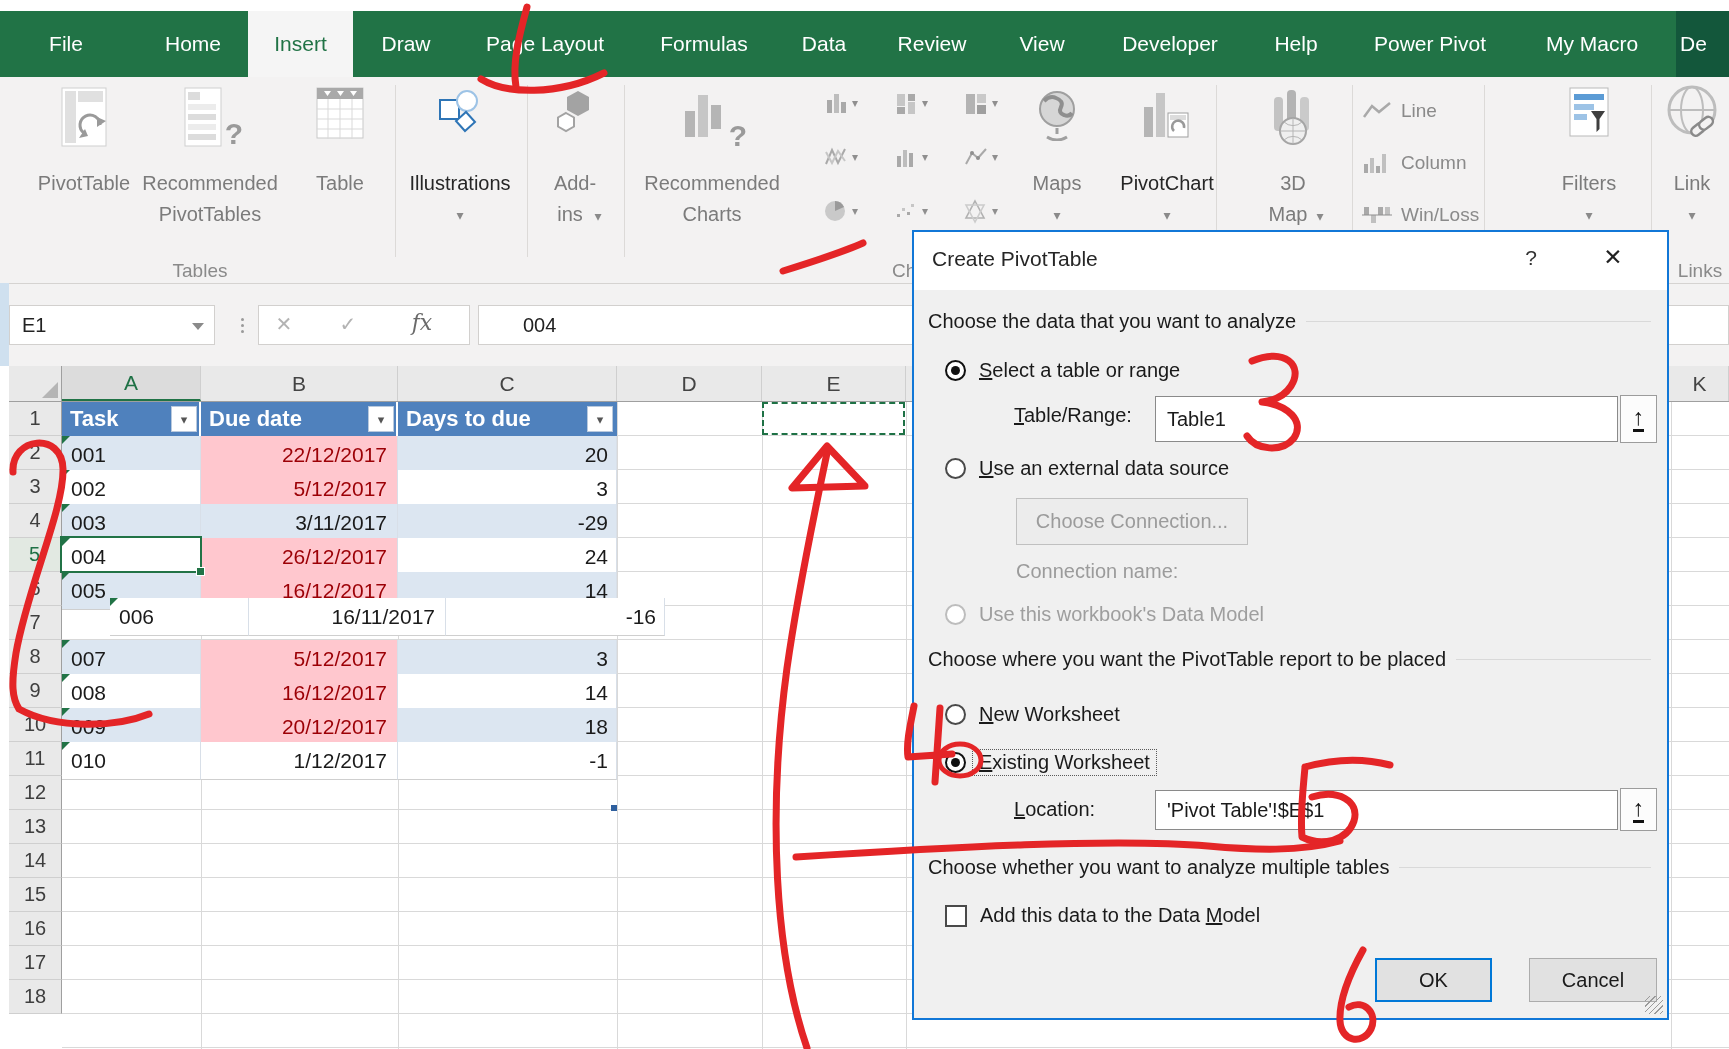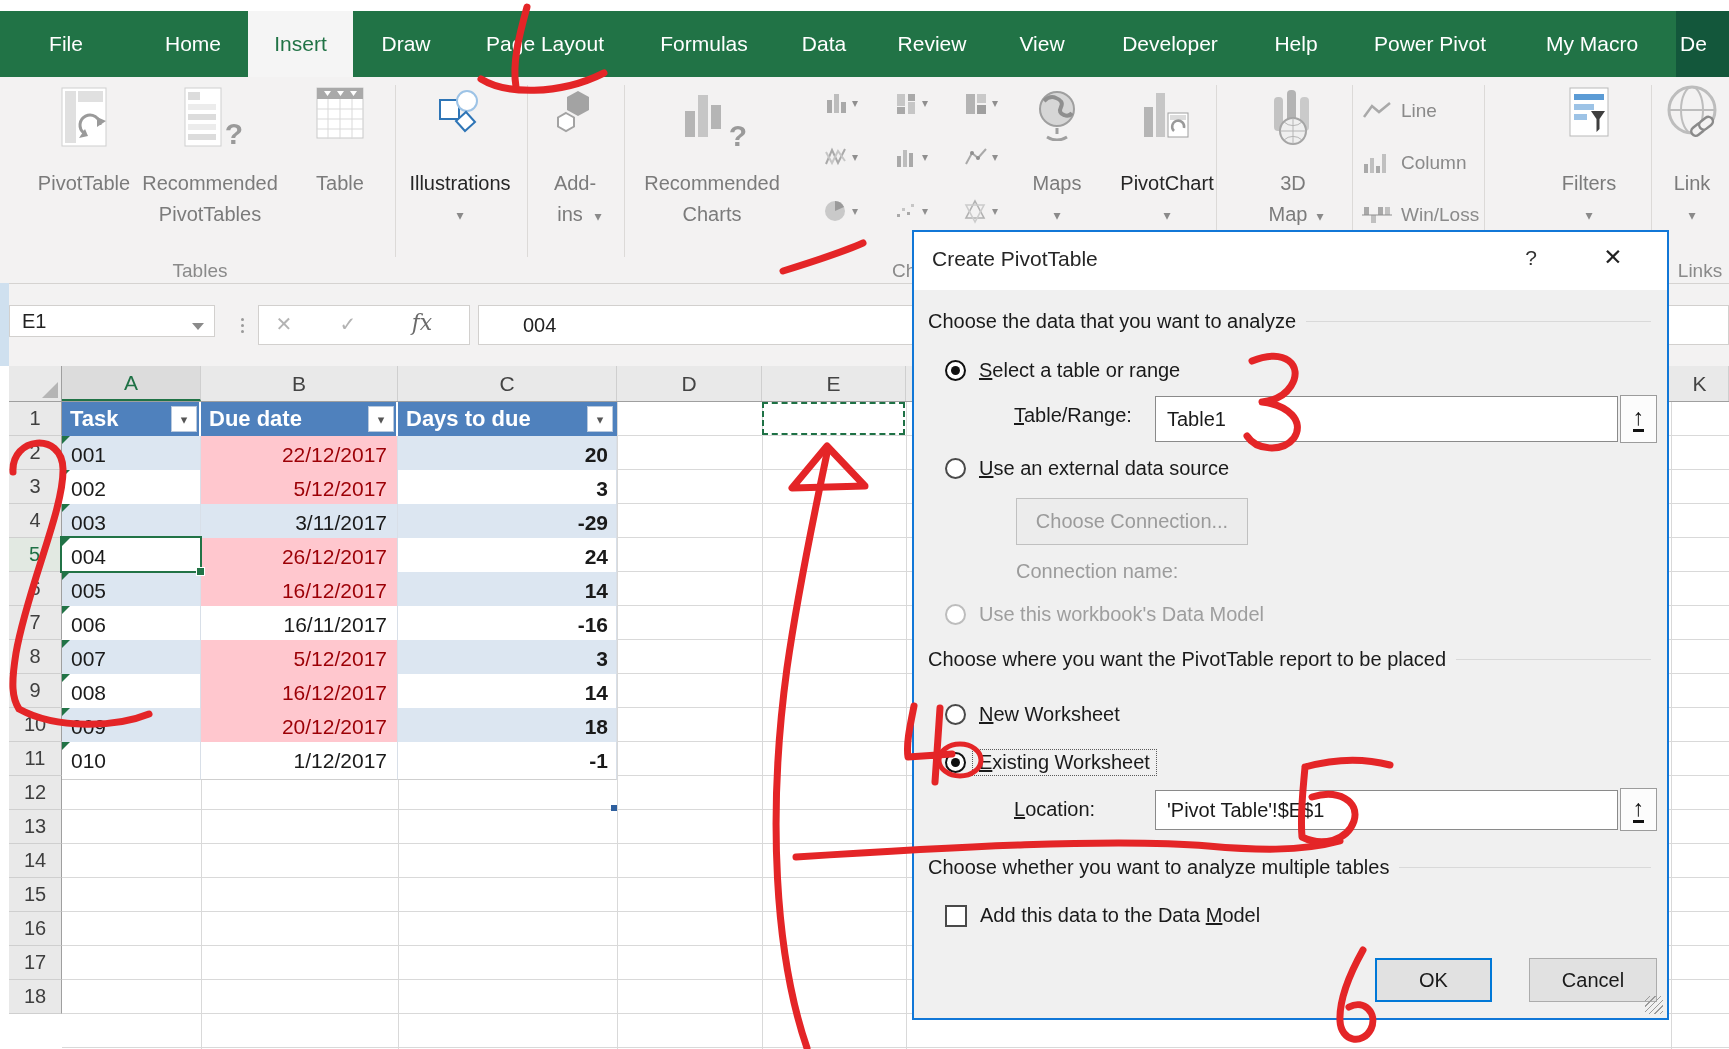--- a/index.html
+++ b/index.html
@@ -21,21 +21,21 @@
   .rl2{top:126px;}
   .dkt{color:#262626;}
   .car{position:absolute;transform:translateX(-50%);top:130px;font-size:14px;color:#8a8a8a;}
   .qmark{position:absolute;transform:translateX(-50%);font-size:30px;font-weight:bold;color:#9a9a9a;}
   .glabel{position:absolute;top:183px;transform:translateX(-50%);font-size:19px;color:#8a8a8a;white-space:nowrap;}
   .mini{position:absolute;width:28px;height:28px;}
   .mcar{position:absolute;font-size:12px;color:#8f8f8f;}
   .spark{position:absolute;left:1362px;display:flex;align-items:center;gap:9px;color:#8a8a8a;font-size:19px;height:24px;}
   
   .fbarband{position:absolute;left:0;top:284px;width:1729px;height:82px;background:#f3f2f2;}
-  .namebox{position:absolute;left:9px;top:21px;width:206px;height:32px;background:#fff;border:1px solid #d2d0ce;
+  .namebox{position:absolute;left:9px;top:21px;width:206px;height:40px;background:#fff;border:1px solid #d2d0ce;
            box-sizing:border-box;display:flex;align-items:center;font-size:20px;color:#222;padding-left:12px;}
   .nbcar{position:absolute;right:10px;top:17px;width:0;height:0;border-left:6px solid transparent;
          border-right:6px solid transparent;border-top:7px solid #8a8a8a;}
   .dots{position:absolute;left:241px;top:31px;}
   .dots i{display:block;width:3px;height:3px;border-radius:50%;background:#9a9a9a;margin:3px 0;}
   .fxbox{position:absolute;left:258px;top:21px;width:212px;height:40px;background:#fff;border:1px solid #d2d0ce;box-sizing:border-box;}
   .gx{position:absolute;transform:translateX(-50%);top:6px;font-size:20px;}
   .fx{font-family:"DejaVu Serif",serif;font-style:italic;font-size:22px;color:#6a6a6a;top:4px;}
   .finput{position:absolute;left:478px;top:21px;width:1251px;height:40px;background:#fff;border:1px solid #d2d0ce;
           box-sizing:border-box;display:flex;align-items:center;padding-left:44px;font-size:20px;color:#222;}
@@ -61,21 +61,21 @@
   .th{position:absolute;top:0;height:34px;background:#4f81bd;color:#fff;font-weight:bold;font-size:22px;
       display:flex;align-items:center;padding-left:8px;box-sizing:border-box;border-right:2px solid #fff;}
   .flt{position:absolute;top:4px;width:26px;height:26px;background:#fff;border:1px solid #b9c9dd;box-sizing:border-box;
        display:flex;align-items:center;justify-content:center;color:#555;font-size:13px;}
   .trow{position:absolute;left:0;width:555px;height:34px;}
   .tc{position:absolute;top:0;height:38px;box-sizing:border-box;border-bottom:1px solid #cfcfcf;
       border-right:1px solid #d8dfe8;font-size:21px;color:#1a1a1a;display:flex;align-items:center;background:#fff;}
   .trow.band .tc{background:#dce6f1;}
   .ta{left:0;width:139px;padding-left:9px;position:absolute;}
   .tb{left:139px;width:197px;justify-content:flex-end;padding-right:10px;}
-  .tcc{left:336px;width:219px;justify-content:flex-end;padding-right:8px;font-weight:bold;}
+  .tcc{left:336px;width:219px;justify-content:flex-end;padding-right:8px;}
   .tb.pink{background:#ffc7ce !important;color:#9c0006;}
   .tri{position:absolute;left:0;top:0;width:0;height:0;border-top:8px solid #217346;border-right:8px solid transparent;}
   .a5{position:absolute;left:-2px;top:134px;width:142px;height:37px;border:2px solid #217346;box-sizing:border-box;z-index:3;}
   .a5::after{content:"";position:absolute;right:-5px;bottom:-5px;width:7px;height:7px;background:#217346;border:1px solid #fff;}
   .rsz{position:absolute;left:549px;top:403px;width:6px;height:6px;background:#2e5f9e;z-index:3;}
   .e1{position:absolute;left:762px;top:36px;width:143px;height:33px;border:2px dashed #1e7145;box-sizing:border-box;z-index:3;}
   
   .dlg{position:absolute;left:912px;top:230px;width:757px;height:790px;background:#f0f0f0;
        border:2px solid #1177d7;box-sizing:border-box;z-index:10;font-size:20px;color:#1a1a1a;}
   .dtitle{position:absolute;left:0;top:0;right:0;height:58px;background:#fff;}
@@ -477,21 +477,21 @@
             <div class="tc tcc">24</div>
           </div>
           <div class="trow band" style="top: 136px;">
             <div class="tc ta">
               <span class="tri"></span>
               <span>005</span>
             </div>
             <div class="tc tb pink">16/12/2017</div>
             <div class="tc tcc">14</div>
           </div>
-          <div class="trow" style="top: 170px;">
+          <div class="trow" style="top: 162px; margin-left: 48px;">
             <div class="tc ta">
               <span class="tri"></span>
               <span>006</span>
             </div>
             <div class="tc tb">16/11/2017</div>
             <div class="tc tcc">-16</div>
           </div>
           <div class="trow band" style="top: 204px;">
             <div class="tc ta">
               <span class="tri"></span>

